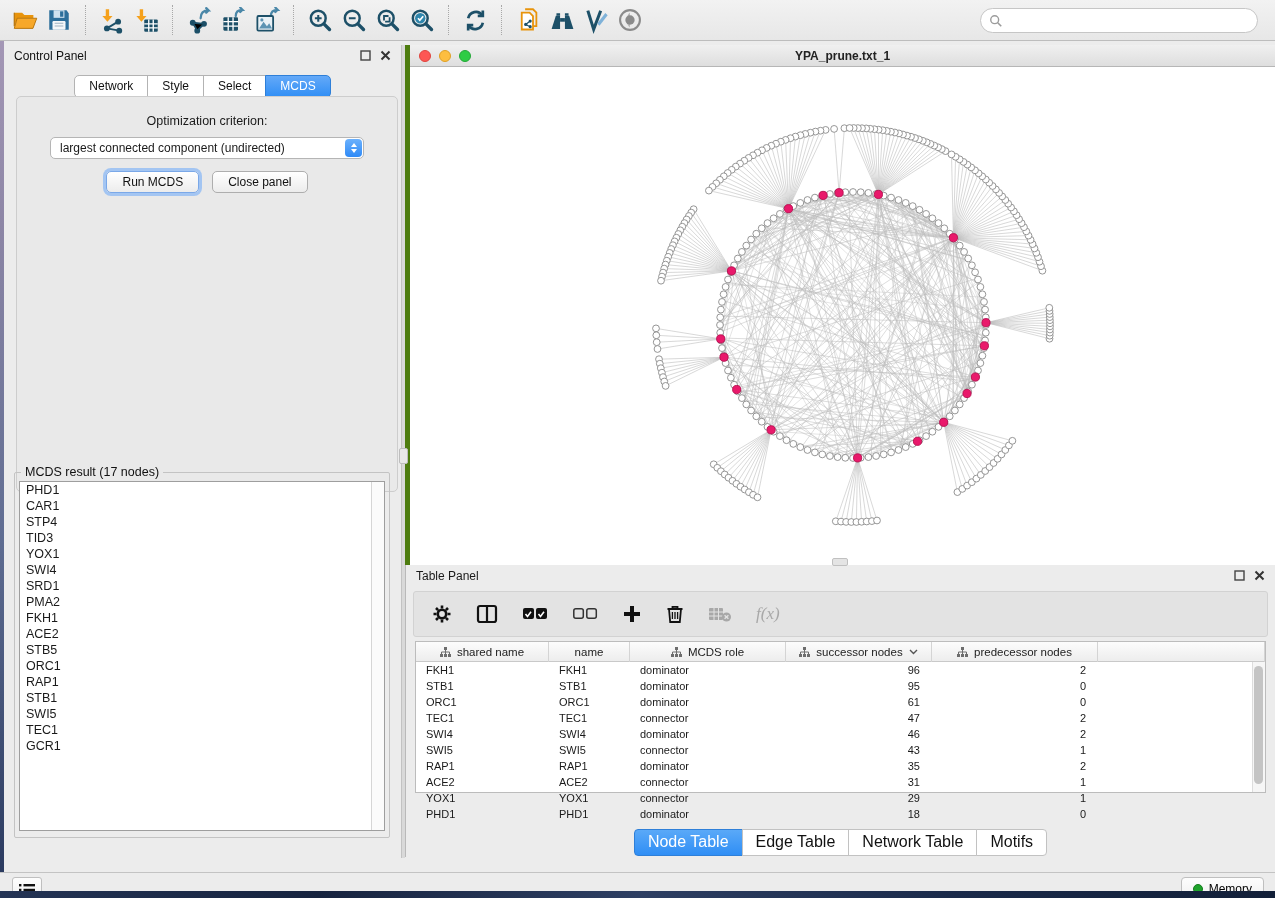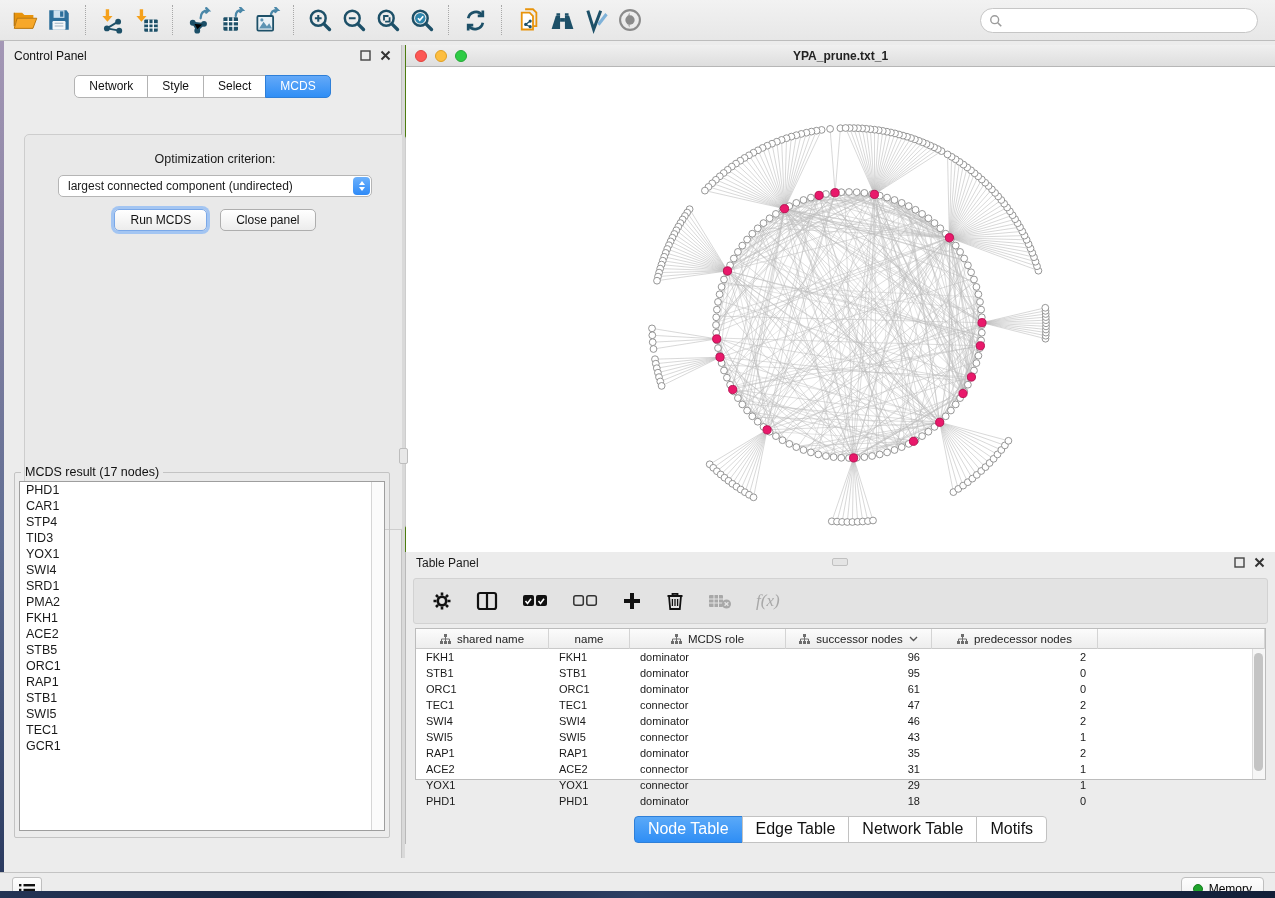--- a/index.html
+++ b/index.html
@@ -28,22 +28,22 @@
     background:#ececec; border-right:1px solid #c2c2c2; z-index:5; }
   .cp-header { position:relative; height:24px; }
   .cp-title { position:absolute; left:10px; top:4px; font-size:12px; color:#111; }
   .win-icons { position:absolute; right:10px; top:5px; display:flex; gap:9px; align-items:center; }
   .cp-tabs { position:absolute; top:30px; left:0; width:100%; display:flex; justify-content:center; }
   .seg-tab { font-size:12px; padding:3px 14px 4px 14px; background:#fff; border:1px solid #b3b3b3;
     margin-left:-1px; color:#111; }
   .seg-tab:first-child { border-radius:5px 0 0 5px; margin-left:0; }
   .seg-tab:last-child { border-radius:0 5px 5px 0; }
   .seg-tab.active { background:linear-gradient(#64a9f8,#2f8ef5); border-color:#2e7fd8; color:#fff; }
-  .cp-box { position:absolute; left:20px; top:51px; width:382px; height:396px;
-    background:#e9e9e9; border:1px solid #cdcdcd; border-radius:5px;margin-top:38px; }
+  .cp-box { position:absolute; left:12px; top:51px; width:382px; height:396px;
+    background:#e9e9e9; border:1px solid #cdcdcd; border-radius:5px; }
   .opt-label { margin-top:17px; text-align:center; font-size:12.5px; }
   .dropdown { position:relative; margin:9px auto 0 auto; width:314px; height:22px; background:#fff;
     border:1px solid #b5b5b5; border-radius:5px; font-size:12px; line-height:20px; padding-left:9px; }
   .dropdown .stepper { position:absolute; right:1px; top:1px; width:17px; height:18px;
     background:linear-gradient(#6cb1fc,#2e8af7); border-radius:4px; display:flex; flex-direction:column;
     align-items:center; justify-content:center; gap:2px; }
   .tri-up { width:0; height:0; border-left:3.5px solid transparent; border-right:3.5px solid transparent; border-bottom:4px solid #fff; }
   .tri-down { width:0; height:0; border-left:3.5px solid transparent; border-right:3.5px solid transparent; border-top:4px solid #fff; }
   .btn-row { display:flex; justify-content:center; gap:13px; margin-top:12px; }
   .mac-btn { height:22px; font-size:12px; padding:0 15px; border:1px solid #aeaeae; border-radius:5px;
@@ -60,30 +60,30 @@
 
   
   .v-split { position:absolute; left:402px; top:45px; width:3px; height:813px; background:#d9d9d9; z-index:6; }
   .v-split .knob { position:absolute; left:-3px; top:403px; width:9px; height:16px; background:#e8e8e8;
     border:1px solid #bdbdbd; border-radius:2px; }
   .h-split-knob { position:absolute; left:832px; top:558px; width:16px; height:8px; background:#e4e4e4;
     border:1px solid #c0c0c0; border-radius:2px; z-index:7; }
 
   
   .net-panel { position:absolute; left:405px; top:45px; width:870px; height:520px; background:#fff;
-    border-left:1px solid #4d7c0f; z-index:4; }
+    border-left:5px solid #4d7c0f; z-index:4; }
   .net-titlebar { position:relative; height:22px; background:linear-gradient(#f0f0f0,#dedede);
     border-bottom:1px solid #b6b6b6; }
   .lights { position:absolute; left:9px; top:5px; display:flex; gap:8px; }
   .light { width:12px; height:12px; border-radius:50%; }
   .net-title { text-align:center; font-size:12px; font-weight:bold; line-height:22px; color:#222; }
   .net-canvas { position:absolute; left:0; top:22px; width:868px; height:497px; background:#fff; }
 
   
-  .table-panel { position:absolute; left:405px; top:552px; width:870px; height:292px; background:#ececec;
+  .table-panel { position:absolute; left:405px; top:565px; width:870px; height:292px; background:#ececec;
     border-left:1px solid #b9b9b9; z-index:5; }
   .tp-header { position:relative; height:22px; }
   .tp-title { position:absolute; left:10px; top:4px; font-size:12px; }
   .tp-toolbar { position:absolute; left:7px; right:7px; top:26px; height:46px; background:#e3e3e3;
     border:1px solid #d2d2d2; border-radius:3px; display:flex; align-items:center; gap:24px; padding-left:18px; }
   .tp-tool { display:flex; align-items:center; justify-content:center; background:transparent; border:none; }
   .fx-label { font-family:"Liberation Serif", serif; font-style:italic; font-size:17px; color:#a8a8a8; }
 
   .tbl { position:absolute; left:9px; right:9px; top:76px; height:152px; background:#fff; border:1px solid #bcbcbc; }
   .tbl-grid { display:grid; grid-template-columns:133px 81px 156px 146px 166px 1fr; }

